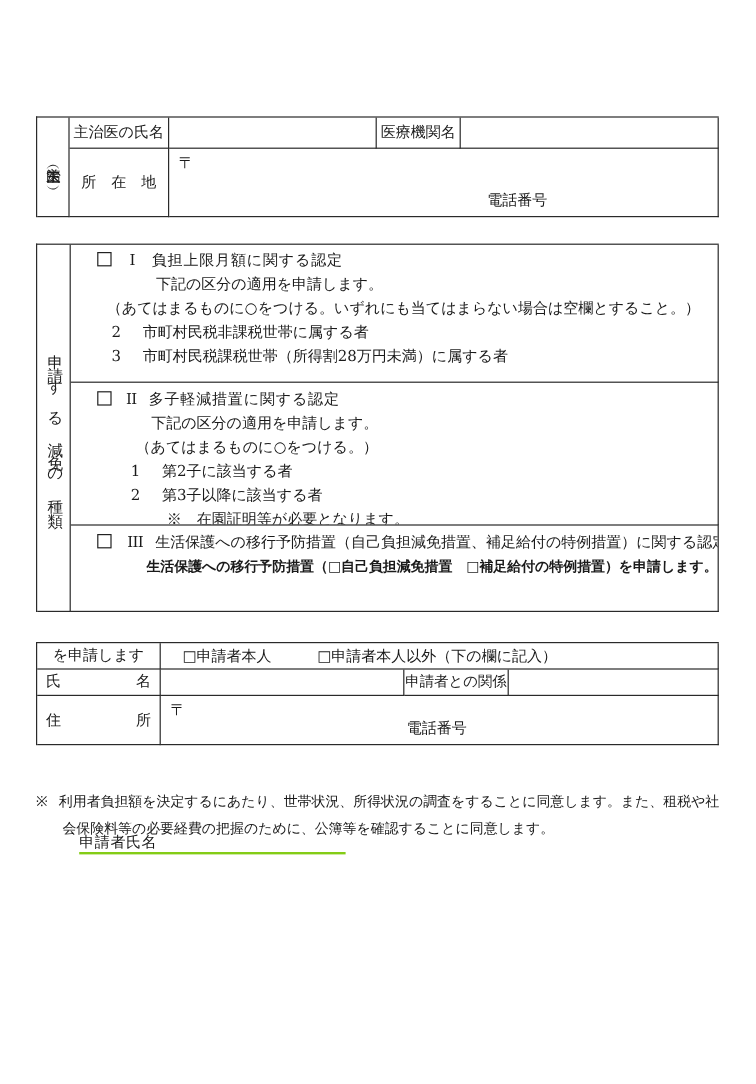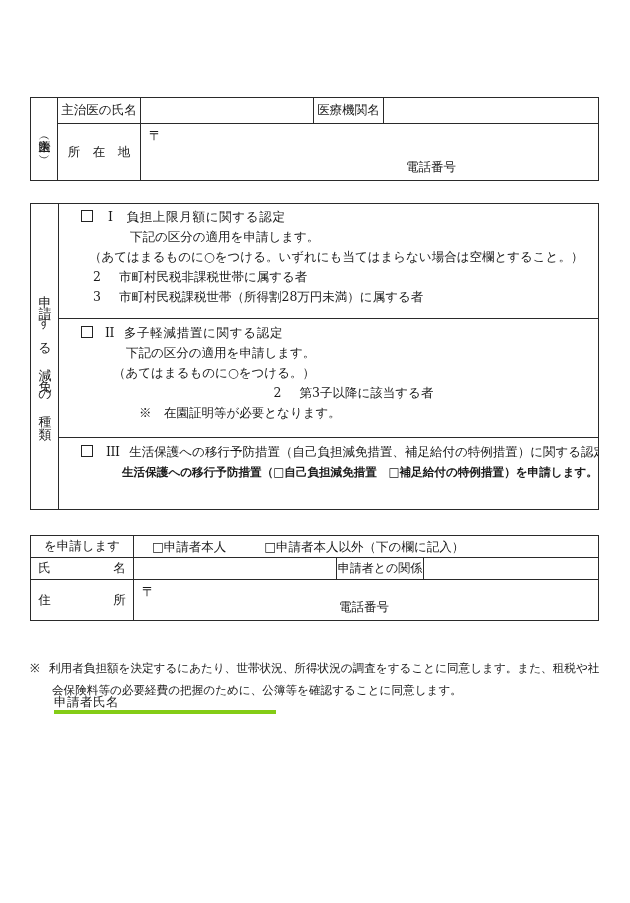--- a/index.html
+++ b/index.html
@@ -21,22 +21,22 @@
   .cb{display:inline-block;width:10px;height:10px;border:1px solid #222;
       vertical-align:-1px;background:#fff;}
   .rn{letter-spacing:-0.5px;}
   .ttl{letter-spacing:0.7px;}
   .postal{position:absolute;top:3px;left:8px;font-size:13px;}
   .phone{position:absolute;bottom:4px;font-size:12.5px;}
   .note-line{position:absolute;white-space:nowrap;}
   .consent{position:absolute;left:30px;top:657px;width:572px;font-size:11.6px;line-height:22px;}
   .consent .mark{display:inline-block;width:19px;}
   .consent .l2{padding-left:22px;}
-  .sig{position:absolute;left:54px;top:694px;width:222px;height:16px;
-       border-bottom:4px solid #84cc16;font-size:12.5px;letter-spacing:0.5px;}
+  .sig{position:absolute;left:66px;top:694px;width:222px;height:16px;
+       border-bottom:2px solid #84cc16;font-size:12.5px;letter-spacing:0.5px;}
   .small{font-size:11.6px;}
   .rel-label{font-size:12px;}
 </style>
 </head>
 <body>
 
 <div class="page">
 
   <div class="grid" style="left:30px;top:97px;grid-template-columns:27px 83px 173px 70px 215px;grid-template-rows:26px 57px;">
     <div class="cell vhead" style="grid-row:1/3;grid-column:1/2;">
@@ -71,21 +71,24 @@
         <span>3</span><span style="margin-left:18px;">市町村民税課税世帯（所得割28万円未満）に属する者</span>
       </div>
     </div>
 
     <div class="cell" style="grid-row:2;grid-column:2;padding-top:4px;">
       <div class="ln" style="padding-left:22px;">
         <span class="cb"></span><span class="rn" style="margin-left:12px;">II</span><span class="ttl" style="margin-left:10px;">多子軽減措置に関する認定</span>
       </div>
       <div class="ln" style="padding-left:67px;">下記の区分の適用を申請します。</div>
       <div class="ln" style="padding-left:54px;">（あてはまるものに○をつける。）</div>
-      <div class="ln" style="padding-left:50px;text-align:center;">
+      <div class="ln" style="padding-left:50px;">
+        <span>1</span><span style="margin-left:18px;">第2子に該当する者</span>
+      </div>
+      <div class="ln" style="padding-left:50px;">
         <span>2</span><span style="margin-left:18px;">第3子以降に該当する者</span>
       </div>
       <div class="ln" style="padding-left:80px;">※　在園証明等が必要となります。</div>
     </div>
 
     <div class="cell" style="grid-row:3;grid-column:2;padding-top:4px;border-bottom:1px solid #2a2a2a;">
       <div class="ln" style="padding-left:22px;">
         <span class="cb"></span><span class="rn" style="margin-left:13px;">III</span><span style="margin-left:10px;">生活保護への移行予防措置（自己負担減免措置、補足給付の特例措置）に関する認定</span>
       </div>
       <div class="ln small" style="padding-left:63px;font-weight:bold;">生活保護への移行予防措置（□自己負担減免措置　□補足給付の特例措置）を申請します。</div>

